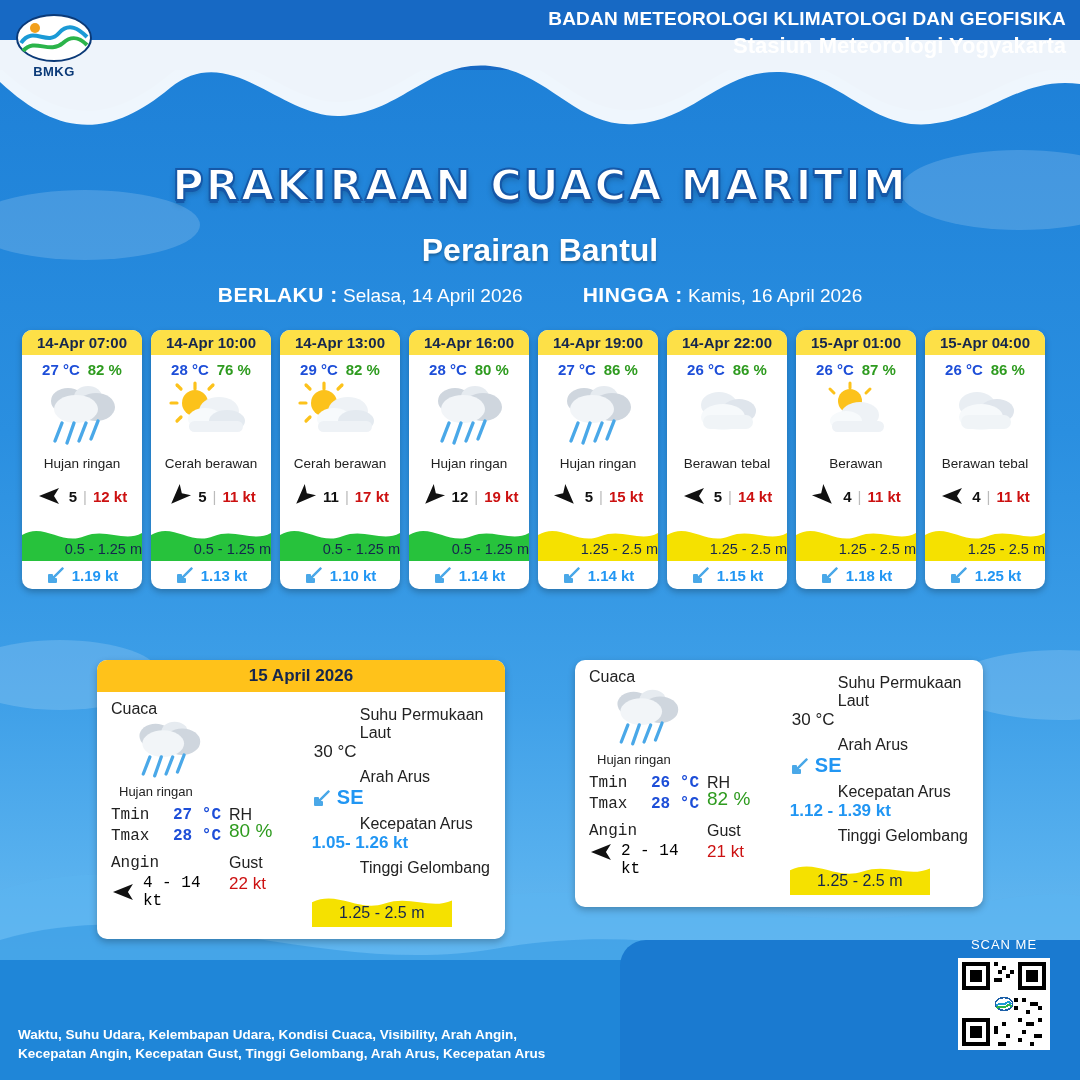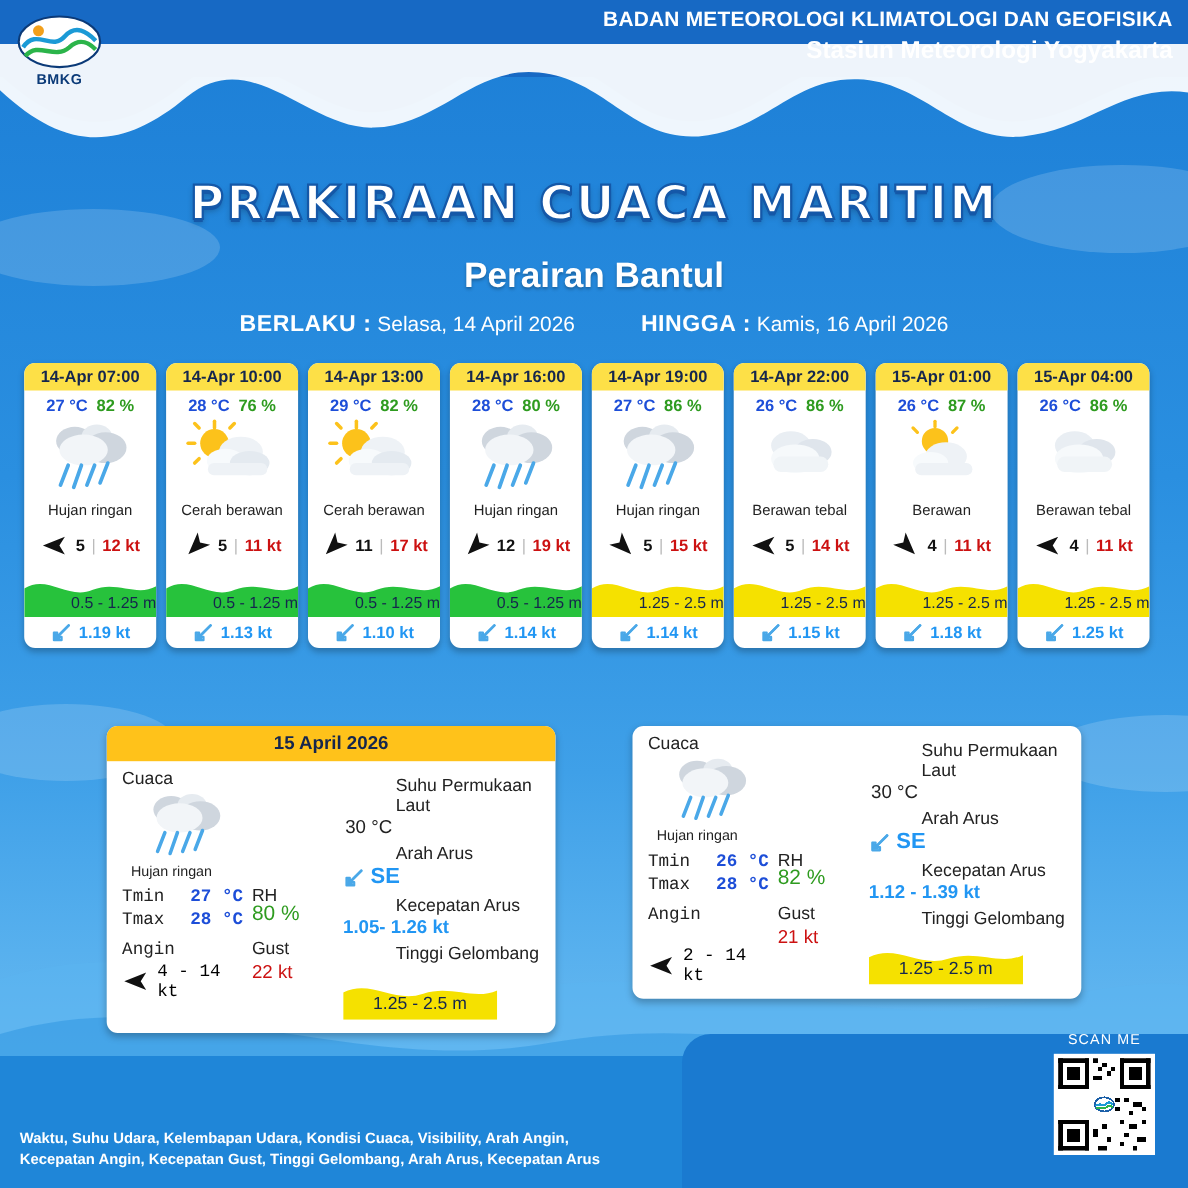--- a/index.html
+++ b/index.html
@@ -654,21 +654,21 @@
               <span class="k" style="width:44px">RH</span>
             </div>
             <div style="margin-top:-4px"><span class="v v-green">82 %</span></div>
           </div>
         </div>
         <div class="dcol2" style="margin-top:6px">
           <div>
             <div class="kv">
               <span class="k">Angin</span>
             </div>
-            <div style="display:flex;align-items:center;gap:6px;margin-top:20px">
+            <div style="display:flex;gap:6px;margin-top:2px">
               <svg width="26" height="20" viewBox="0 0 26 20" style="transform:rotate(0deg)">
     <path d="M2,10 L22,2 L17,10 L22,18 Z" fill="#111"></path>
               </svg>
               <span style="font-size:16px">2 - 14 kt</span>
             </div>
           </div>
           <div>
             <div class="kv">
               <span class="k" style="width:44px">Gust</span>
             </div>

